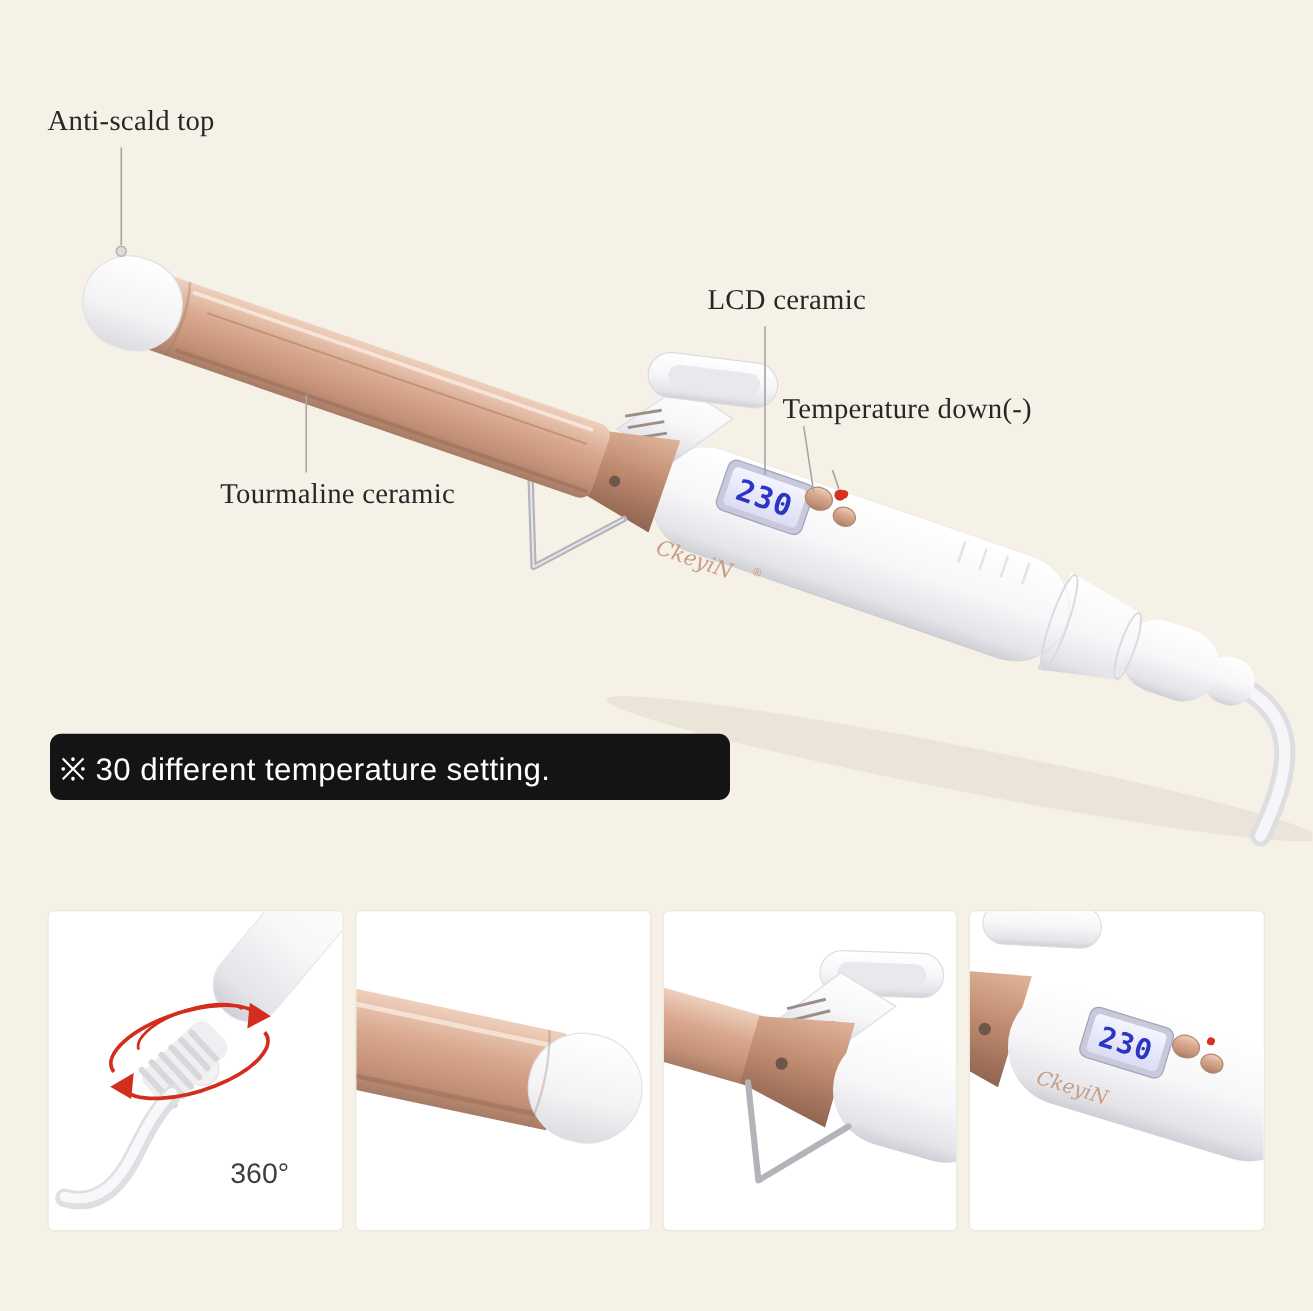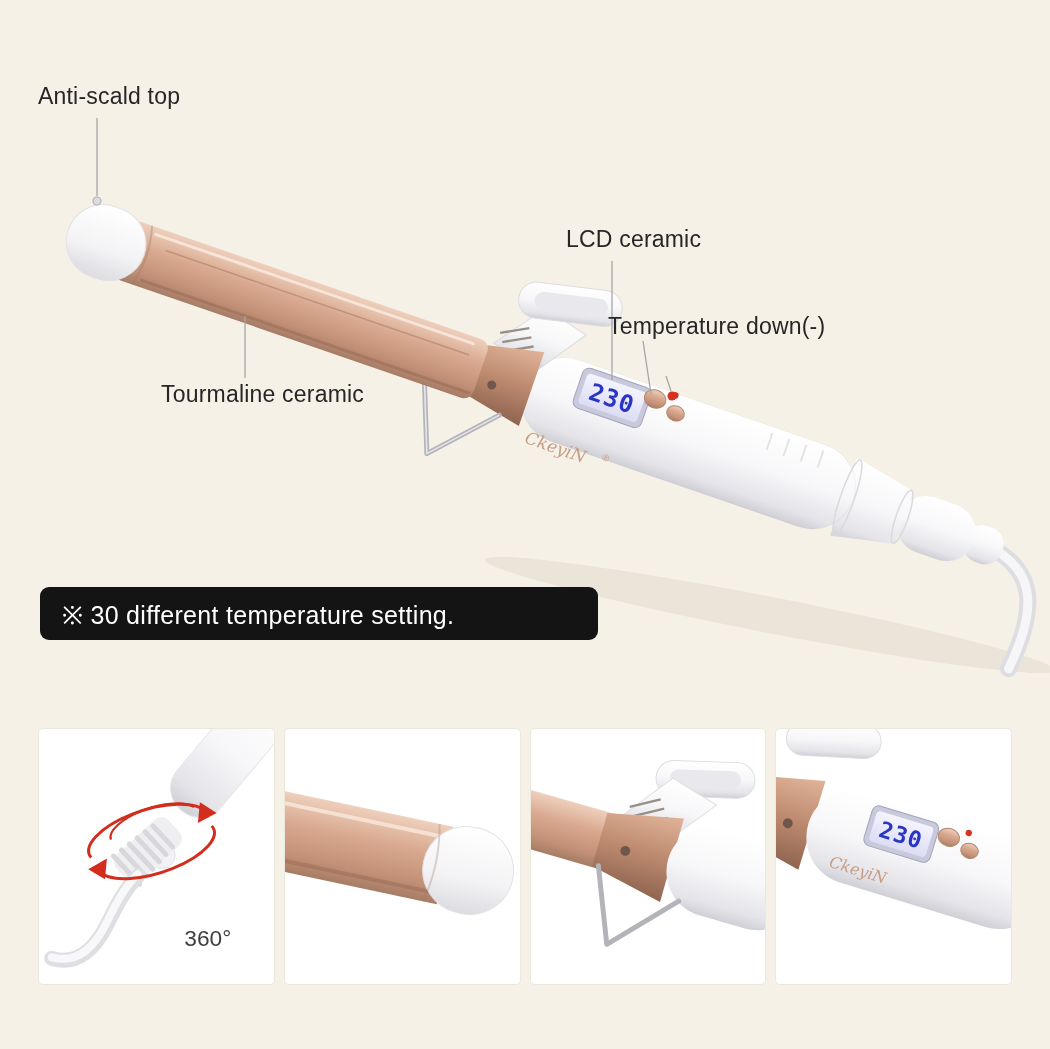--- a/index.html
+++ b/index.html
@@ -1,22 +1,22 @@
 <!DOCTYPE html>
 <html><head>
 <meta charset="utf-8">
 <style>
   html,body{margin:0;padding:0;}
   body{width:1050px;height:1049px;background:#f6f1e7;font-family:"Liberation Sans",sans-serif;}
   .stage{position:relative;width:1050px;height:1049px;overflow:hidden;background:#f6f1e7;}
   .product-svg{position:absolute;left:0;top:0;}
-  .callout-label{position:absolute;color:#262626;font-size:23px;line-height:1.18;letter-spacing:.2px;}
+  .callout-label{position:absolute;color:#262626;font-size:23px;line-height:1.18;letter-spacing:.2px;font-family:Liberation Serif, serif;}
   .callout-center{text-align:right;}
   .banner{position:absolute;left:40px;top:587px;width:536px;height:53px;background:#141414;border-radius:9px;
-          color:#ffffff;display:flex;align-items:center;padding-left:22px;font-size:25px;letter-spacing:.3px;}
+          color:#ffffff;display:flex;align-items:center;padding-left:8px;font-size:25px;letter-spacing:.3px;}
   .cards{position:absolute;left:38px;top:728px;width:974px;height:257px;display:grid;
          grid-template-columns:repeat(4,1fr);gap:9px;}
   .card{position:relative;background:#ffffff;border:1px solid #ece7db;border-radius:5px;overflow:hidden;}
   .card svg{display:block;width:100%;height:100%;}
 </style>
 </head>
 <body>
 
 <div class="stage">
 
@@ -120,21 +120,21 @@
     </g>
     <circle cx="97" cy="201" r="4" fill="#dcdcdc" stroke="#b3b3b3" stroke-width="1.2"></circle>
     <circle cx="672" cy="396" r="4.5" fill="#d8301f"></circle>
   </svg>
 
   <div class="callout-label" style="left:38px;top:83px">Anti-scald top</div>
   <div class="callout-label callout-center" style="left:108px;top:381px;width:256px">
     <span style="display:block">Tourmaline ceramic</span>
   </div>
   <div class="callout-label" style="left:566px;top:226px">LCD ceramic</div>
-  <div class="callout-label" style="left:608px;top:313px">Temperature down(-)</div>
+  <div class="callout-label" style="left:626px;top:313px">Temperature down(-)</div>
 
   <div class="banner">
     <span>※ 30 different temperature setting.</span>
   </div>
 
   <div class="cards">
 
     <div class="card">
       <svg viewBox="0 0 236 258">
         <g>

